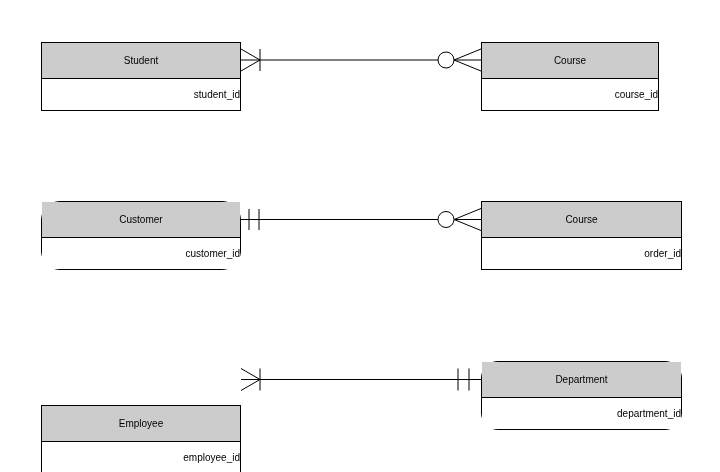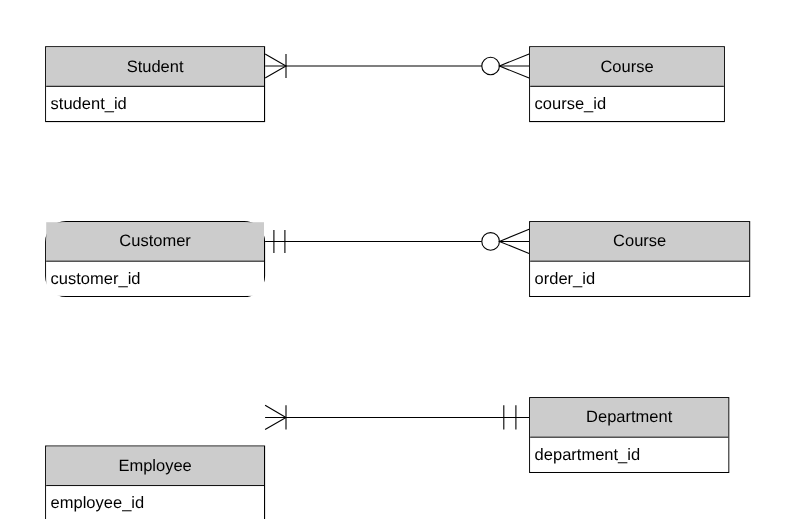--- a/index.html
+++ b/index.html
@@ -21,49 +21,49 @@
     top: 0;
     width: 720px;
     height: 472px;
     pointer-events: none;
   }
   .entity {
     position: absolute;
     box-sizing: border-box;
     border: 1px solid #000000;
     background: #ffffff;
-    font-size: 15px;
+    font-size: 10px;
     color: #000000;
   }
   .entity-header {
     box-sizing: border-box;
     height: 36px;
     line-height: 36px;
     border-bottom: 1px solid #000000;
     background: #cccccc;
     text-align: center;
     white-space: nowrap;
     overflow: hidden;
   }
   .entity-field {
     box-sizing: border-box;
     height: 31px;
     line-height: 31px;
     padding-left: 4px;
     background: #ffffff;
-    text-align: left;
+    text-align: right;
     white-space: nowrap;
     overflow: hidden;
   }
   .pos-student    { left: 41px;  top: 42px;  width: 200px; }
   .pos-course     { left: 481px; top: 42px;  width: 178px; }
   .pos-customer   { left: 41px;  top: 201px; width: 200px; border-radius: 19px; }
   .pos-order      { left: 481px; top: 201px; width: 201px; }
   .pos-employee   { left: 41px;  top: 361px; width: 200px; margin-top: 44px; }
-  .pos-department { left: 481px; top: 361px; width: 182px; }
+  .pos-department { left: 481px; top: 361px; width: 201px; border-radius: 17px; }
 </style>
 </head>
 <body>
 
 <div class="canvas">
 
   <svg class="connector-layer" width="720" height="472" viewBox="0 0 720 472" stroke="#000000" stroke-width="1" fill="none">
 
     <g>
       <line x1="241" y1="60" x2="481" y2="60"></line>

